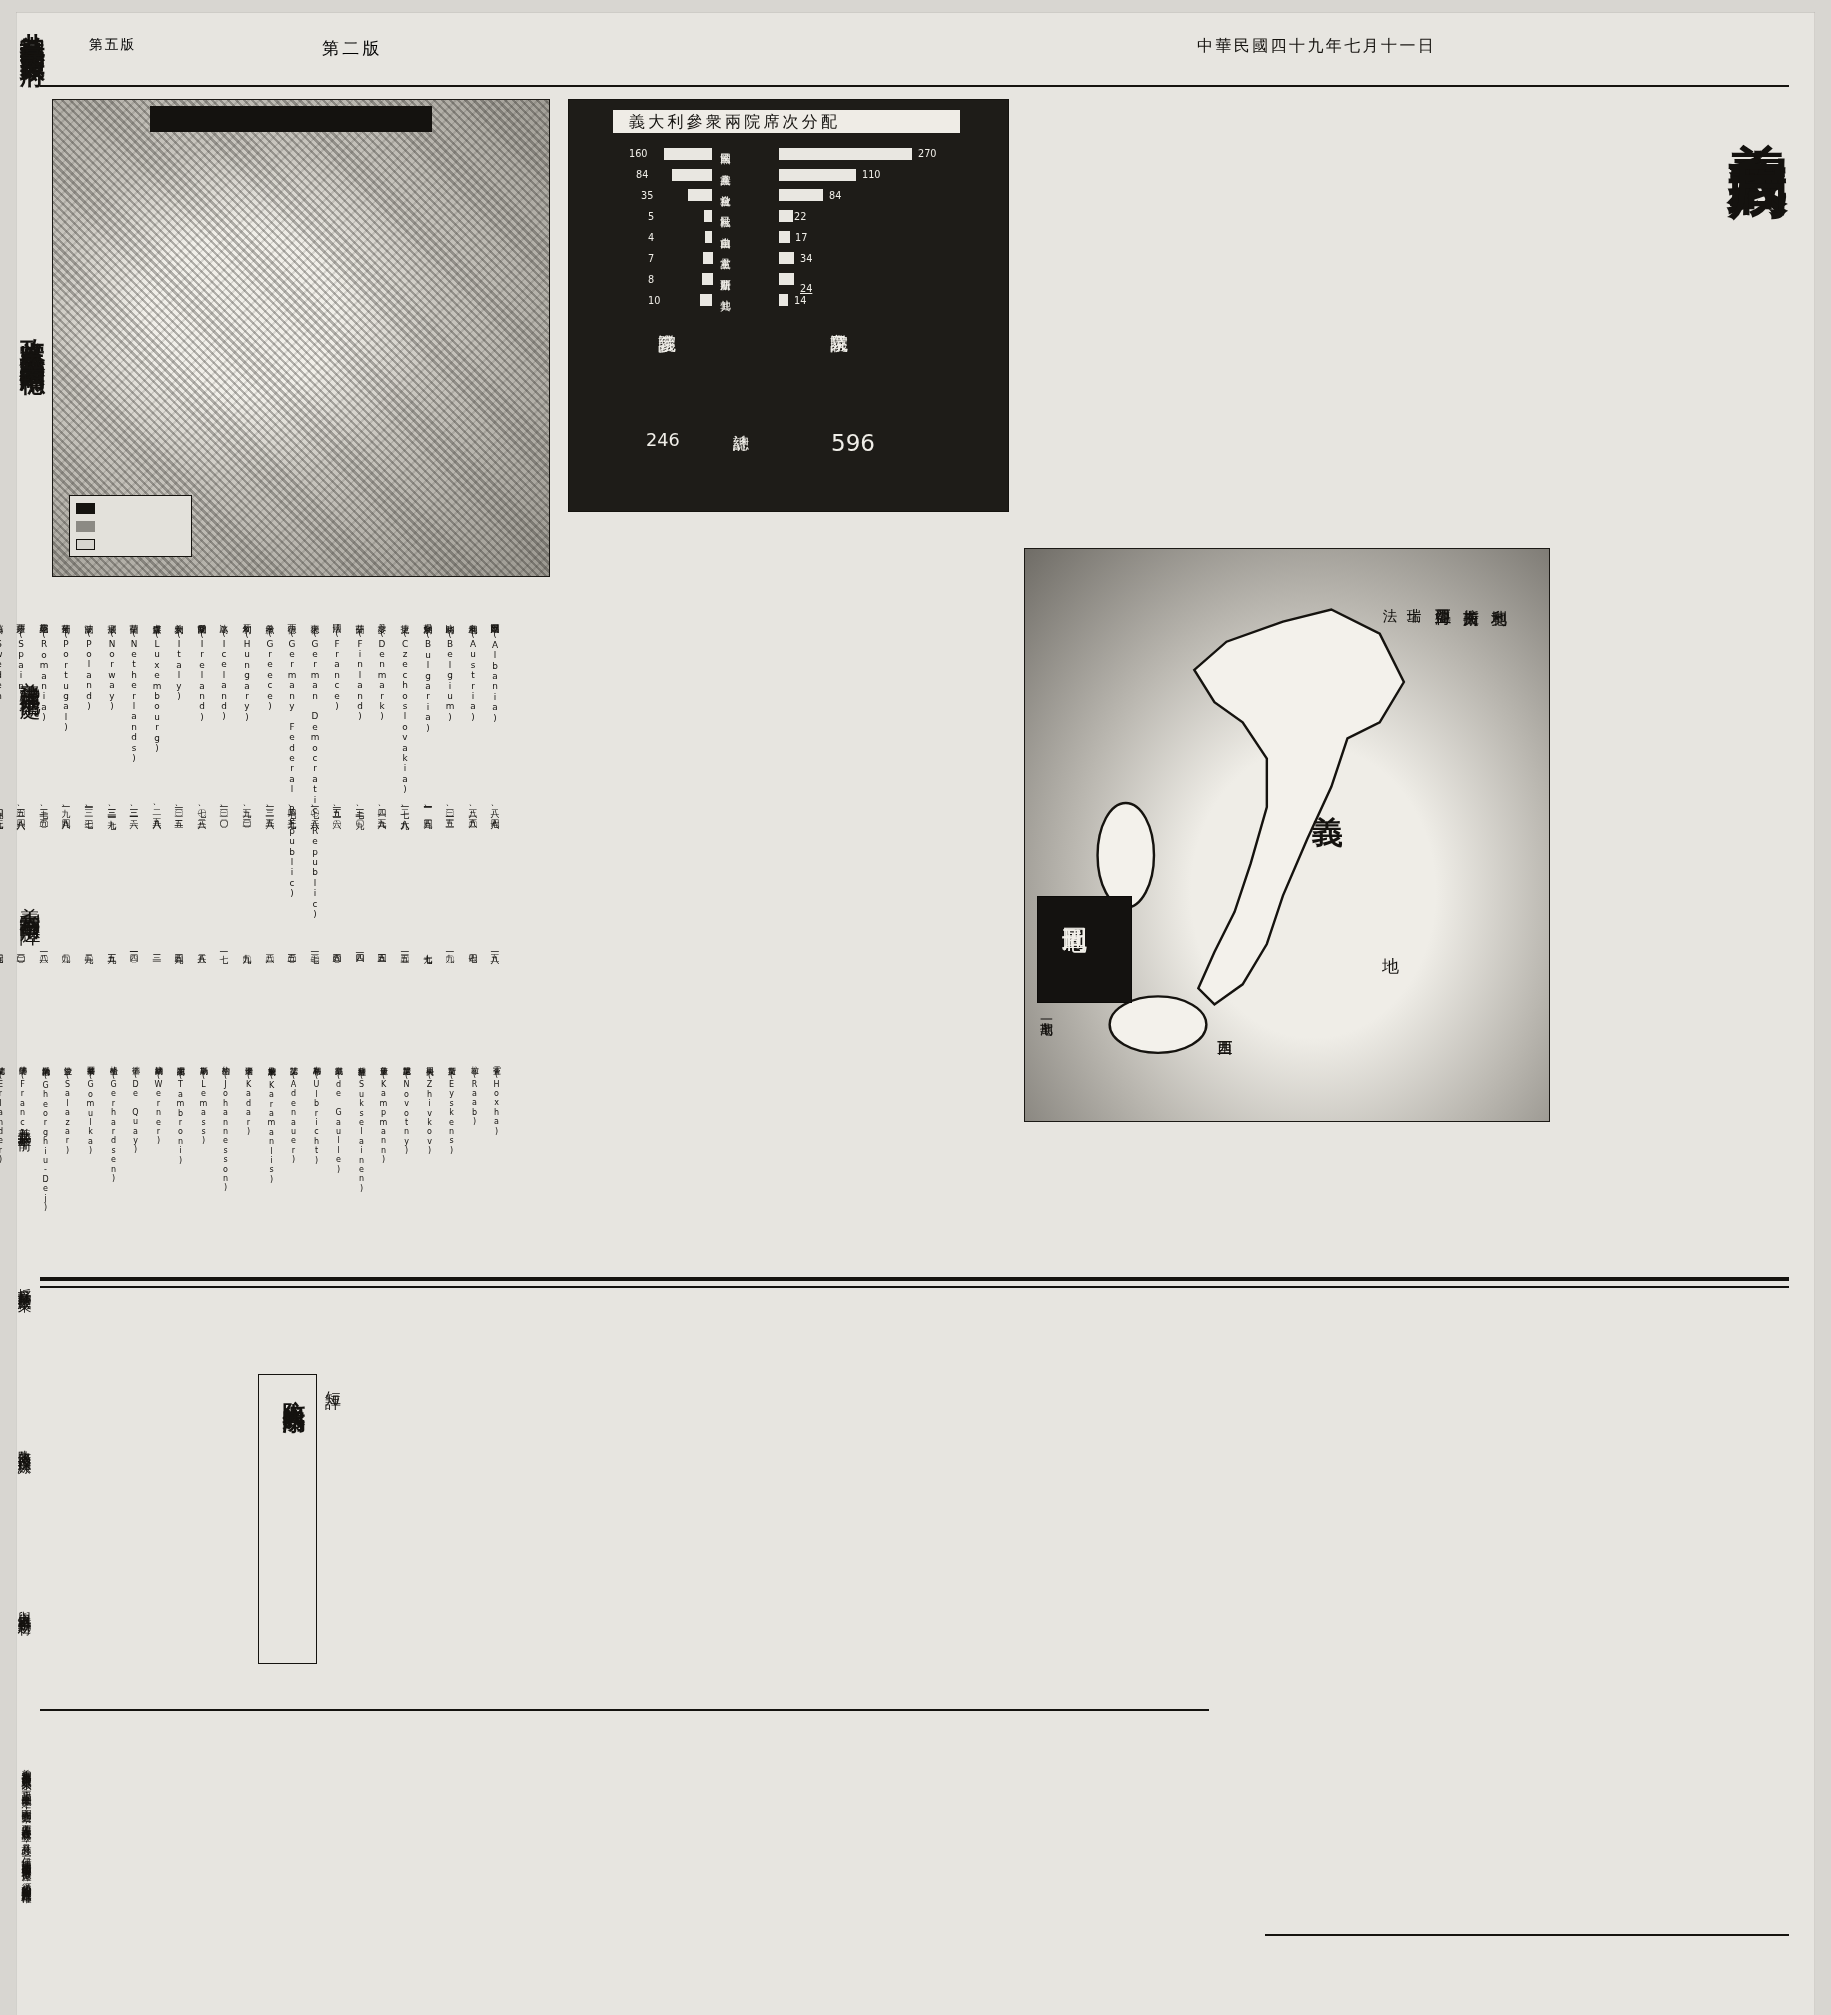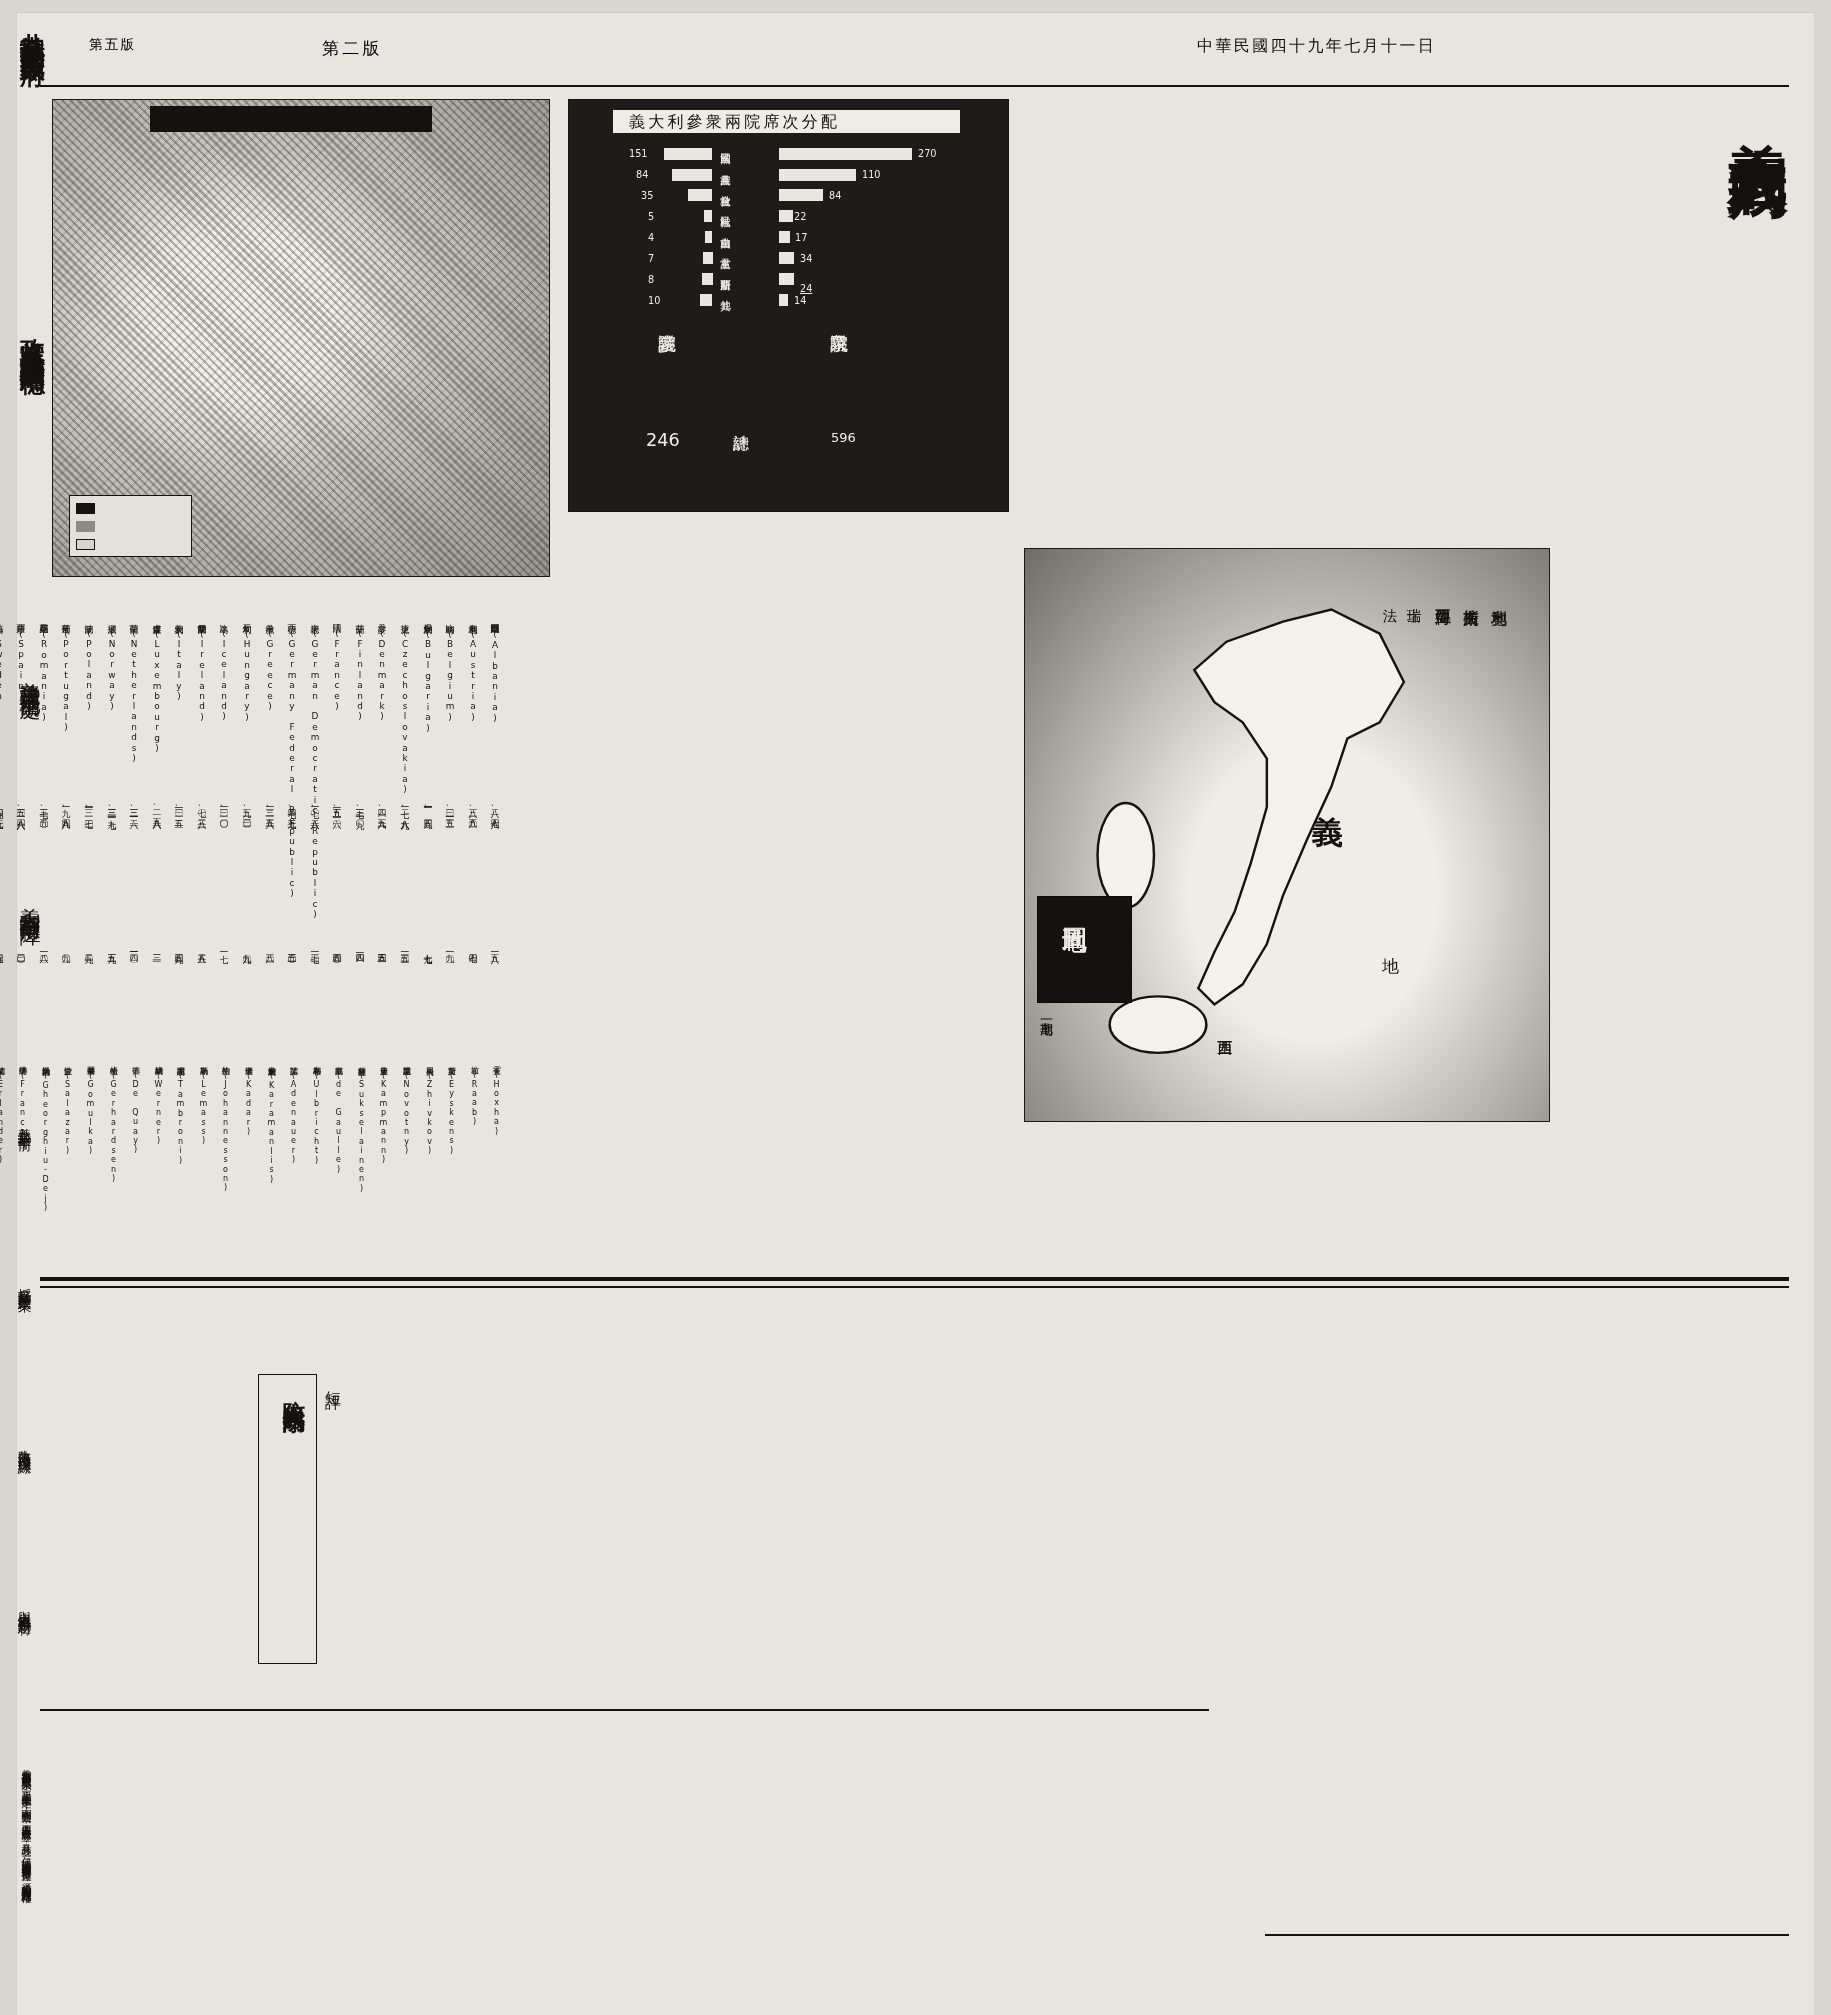--- a/index.html
+++ b/index.html
@@ -101,21 +101,21 @@
       <div style="position:absolute;left:6.4px;top:7.3px;width:18.5px;height:10.5px;background:#15130f;"></div>
       <div style="position:absolute;left:6.4px;top:25px;width:18.5px;height:10.5px;background:#8c8a84;"></div>
       <div style="position:absolute;left:6.4px;top:43px;width:18.5px;height:10.5px;background:#d7d5cf;border:0.8px solid #15130f;box-sizing:border-box;"></div>
     </div>
   </div>
 
   <div class="chartbox" style="left:552px;top:87px;width:439px;height:411px;">
     <div style="position:absolute;left:44px;top:9.7px;width:347px;height:23.4px;background:#efece6;"></div>
     <div style="position:absolute;left:60px;top:12px;font-size:16px;letter-spacing:3.2px;color:#14120f;">義大利參衆兩院席次分配</div>
 
-    <div class="bar-l" style="left:60px;top:48px;">151</div>
+    <div class="bar-l" style="left:60px;top:48px;">160</div>
     <div class="bar-l" style="left:67px;top:69px;">84</div>
     <div class="bar-l" style="left:72px;top:90px;">35</div>
     <div class="bar-l" style="left:79px;top:111px;">5</div>
     <div class="bar-l" style="left:79px;top:132px;">4</div>
     <div class="bar-l" style="left:79px;top:153px;">7</div>
     <div class="bar-l" style="left:79px;top:174px;">8</div>
     <div class="bar-l" style="left:79px;top:195px;">10</div>
 
     <div class="bar" style="left:95px;top:48px;width:48px;height:12px;"></div>
     <div class="bar" style="left:103px;top:69px;width:40px;height:12px;"></div>
@@ -151,21 +151,21 @@
     <div class="bar-l" style="left:226px;top:132px;">17</div>
     <div class="bar-l" style="left:231px;top:153px;">34</div>
     <div class="bar-l" style="left:231px;top:183px;text-decoration:underline;">24</div>
     <div class="bar-l" style="left:225px;top:195px;">14</div>
 
     <div class="v" style="position:absolute;left:86px;top:220px;font-size:17.7px;color:#f0eee8;height:89px;">參議院</div>
     <div class="v" style="position:absolute;left:258px;top:220px;font-size:17.7px;color:#f0eee8;height:89px;">衆議院</div>
 
     <div style="position:absolute;left:77px;top:330px;font-size:17.7px;color:#f0eee8;">246</div>
     <div class="v" style="position:absolute;left:161px;top:322px;font-size:16px;color:#f0eee8;height:48px;">總計</div>
-    <div style="position:absolute;left:262px;top:330px;font-size:13px;color:#f0eee8;">596</div>
+    <div style="position:absolute;left:262px;top:330px;font-size:23px;color:#f0eee8;">596</div>
   </div>
 
   <div class="imgbox" style="left:1008px;top:536px;width:524px;height:572px;">
     <div class="maptex" style="background:
       radial-gradient(ellipse at 55% 60%, #efede7 0 30%, #b9b6af 60%, #6f6c66 100%),
       repeating-linear-gradient(90deg, rgba(0,0,0,.10) 0 1.2px, rgba(0,0,0,0) 1.2px 4.8px);"></div>
 
     <svg viewBox="0 0 1300 1420" style="position:absolute;inset:0;">
       <path d="M640 180 L760 150 L880 210 L940 330 L880 430 L800 470 L760 590 L700 720 L640 860 L600 980 L540 1080 L470 1130 L430 1090 L470 1000 L520 900 L560 780 L600 640 L600 520 L540 430 L470 380 L420 300 L500 230 Z" fill="#f3f1eb" stroke="#15130f" stroke-width="6"></path>
       <ellipse cx="330" cy="1180" rx="120" ry="70" fill="#f3f1eb" stroke="#15130f" stroke-width="6"></ellipse>

